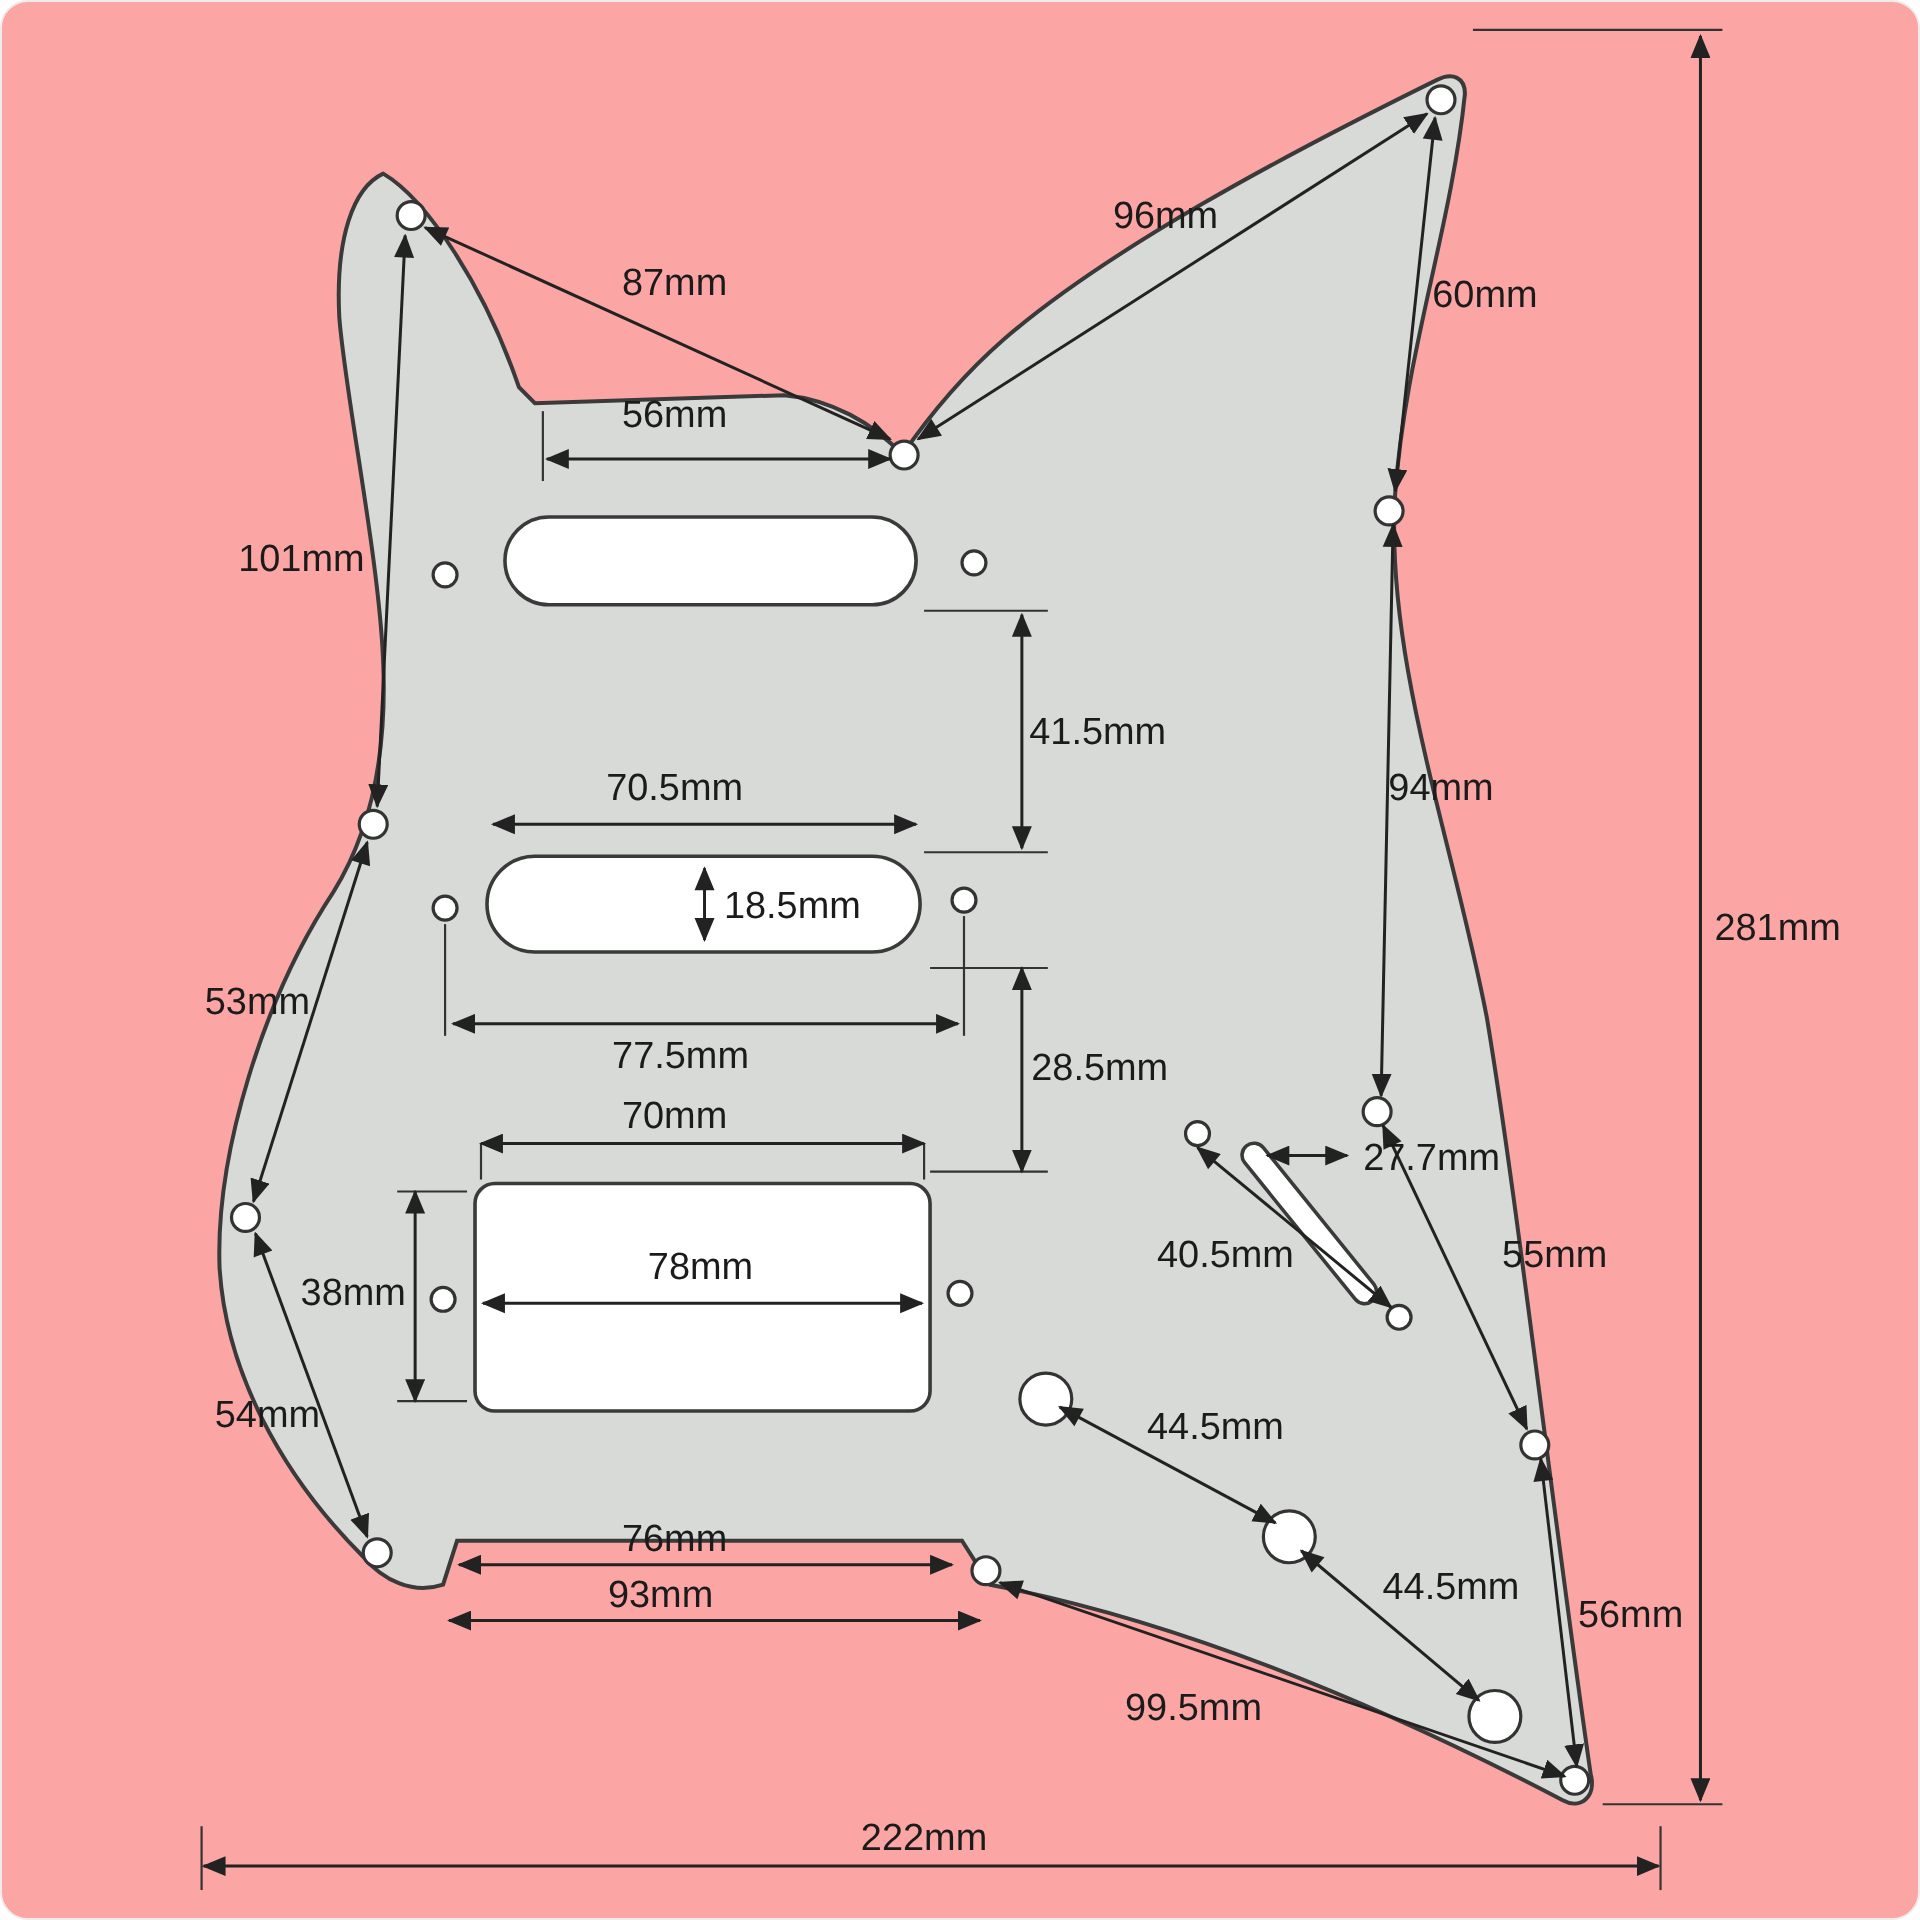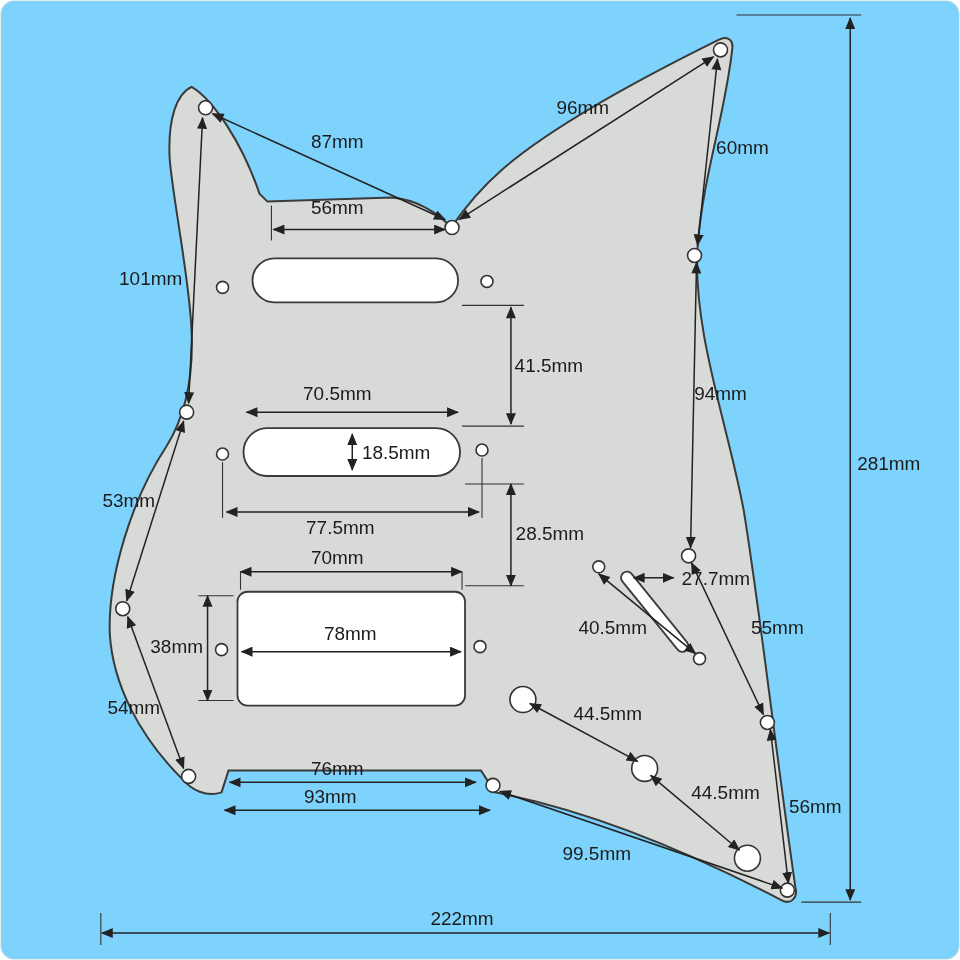--- a/index.html
+++ b/index.html
@@ -1,19 +1,19 @@
 <!DOCTYPE html>
 <html><head>
 <meta charset="utf-8">
 <style>
   html,body{margin:0;padding:0;background:#fff;}
   .frame{
     width:958px;height:958px;margin:0 auto;
     border:1px solid #ececec;border-radius:14px;
-    overflow:hidden;background:#7dd3fc;position:relative;
+    overflow:hidden;background:#fca5a5;position:relative;
   }
   svg{display:block;}
   .outline{stroke:#3a3a3a;stroke-width:2;}
   .cut{fill:#ffffff;stroke:#3a3a3a;stroke-width:1.8;}
   .hole{fill:#ffffff;stroke:#333333;stroke-width:1.6;}
   .dim{stroke:#222222;stroke-width:1.5;fill:none;}
   .ext{stroke:#333333;stroke-width:1.1;fill:none;}
   .lbl{
     font-family:"Liberation Sans",sans-serif;
     font-size:19px;fill:#1b1b1b;text-anchor:middle;

